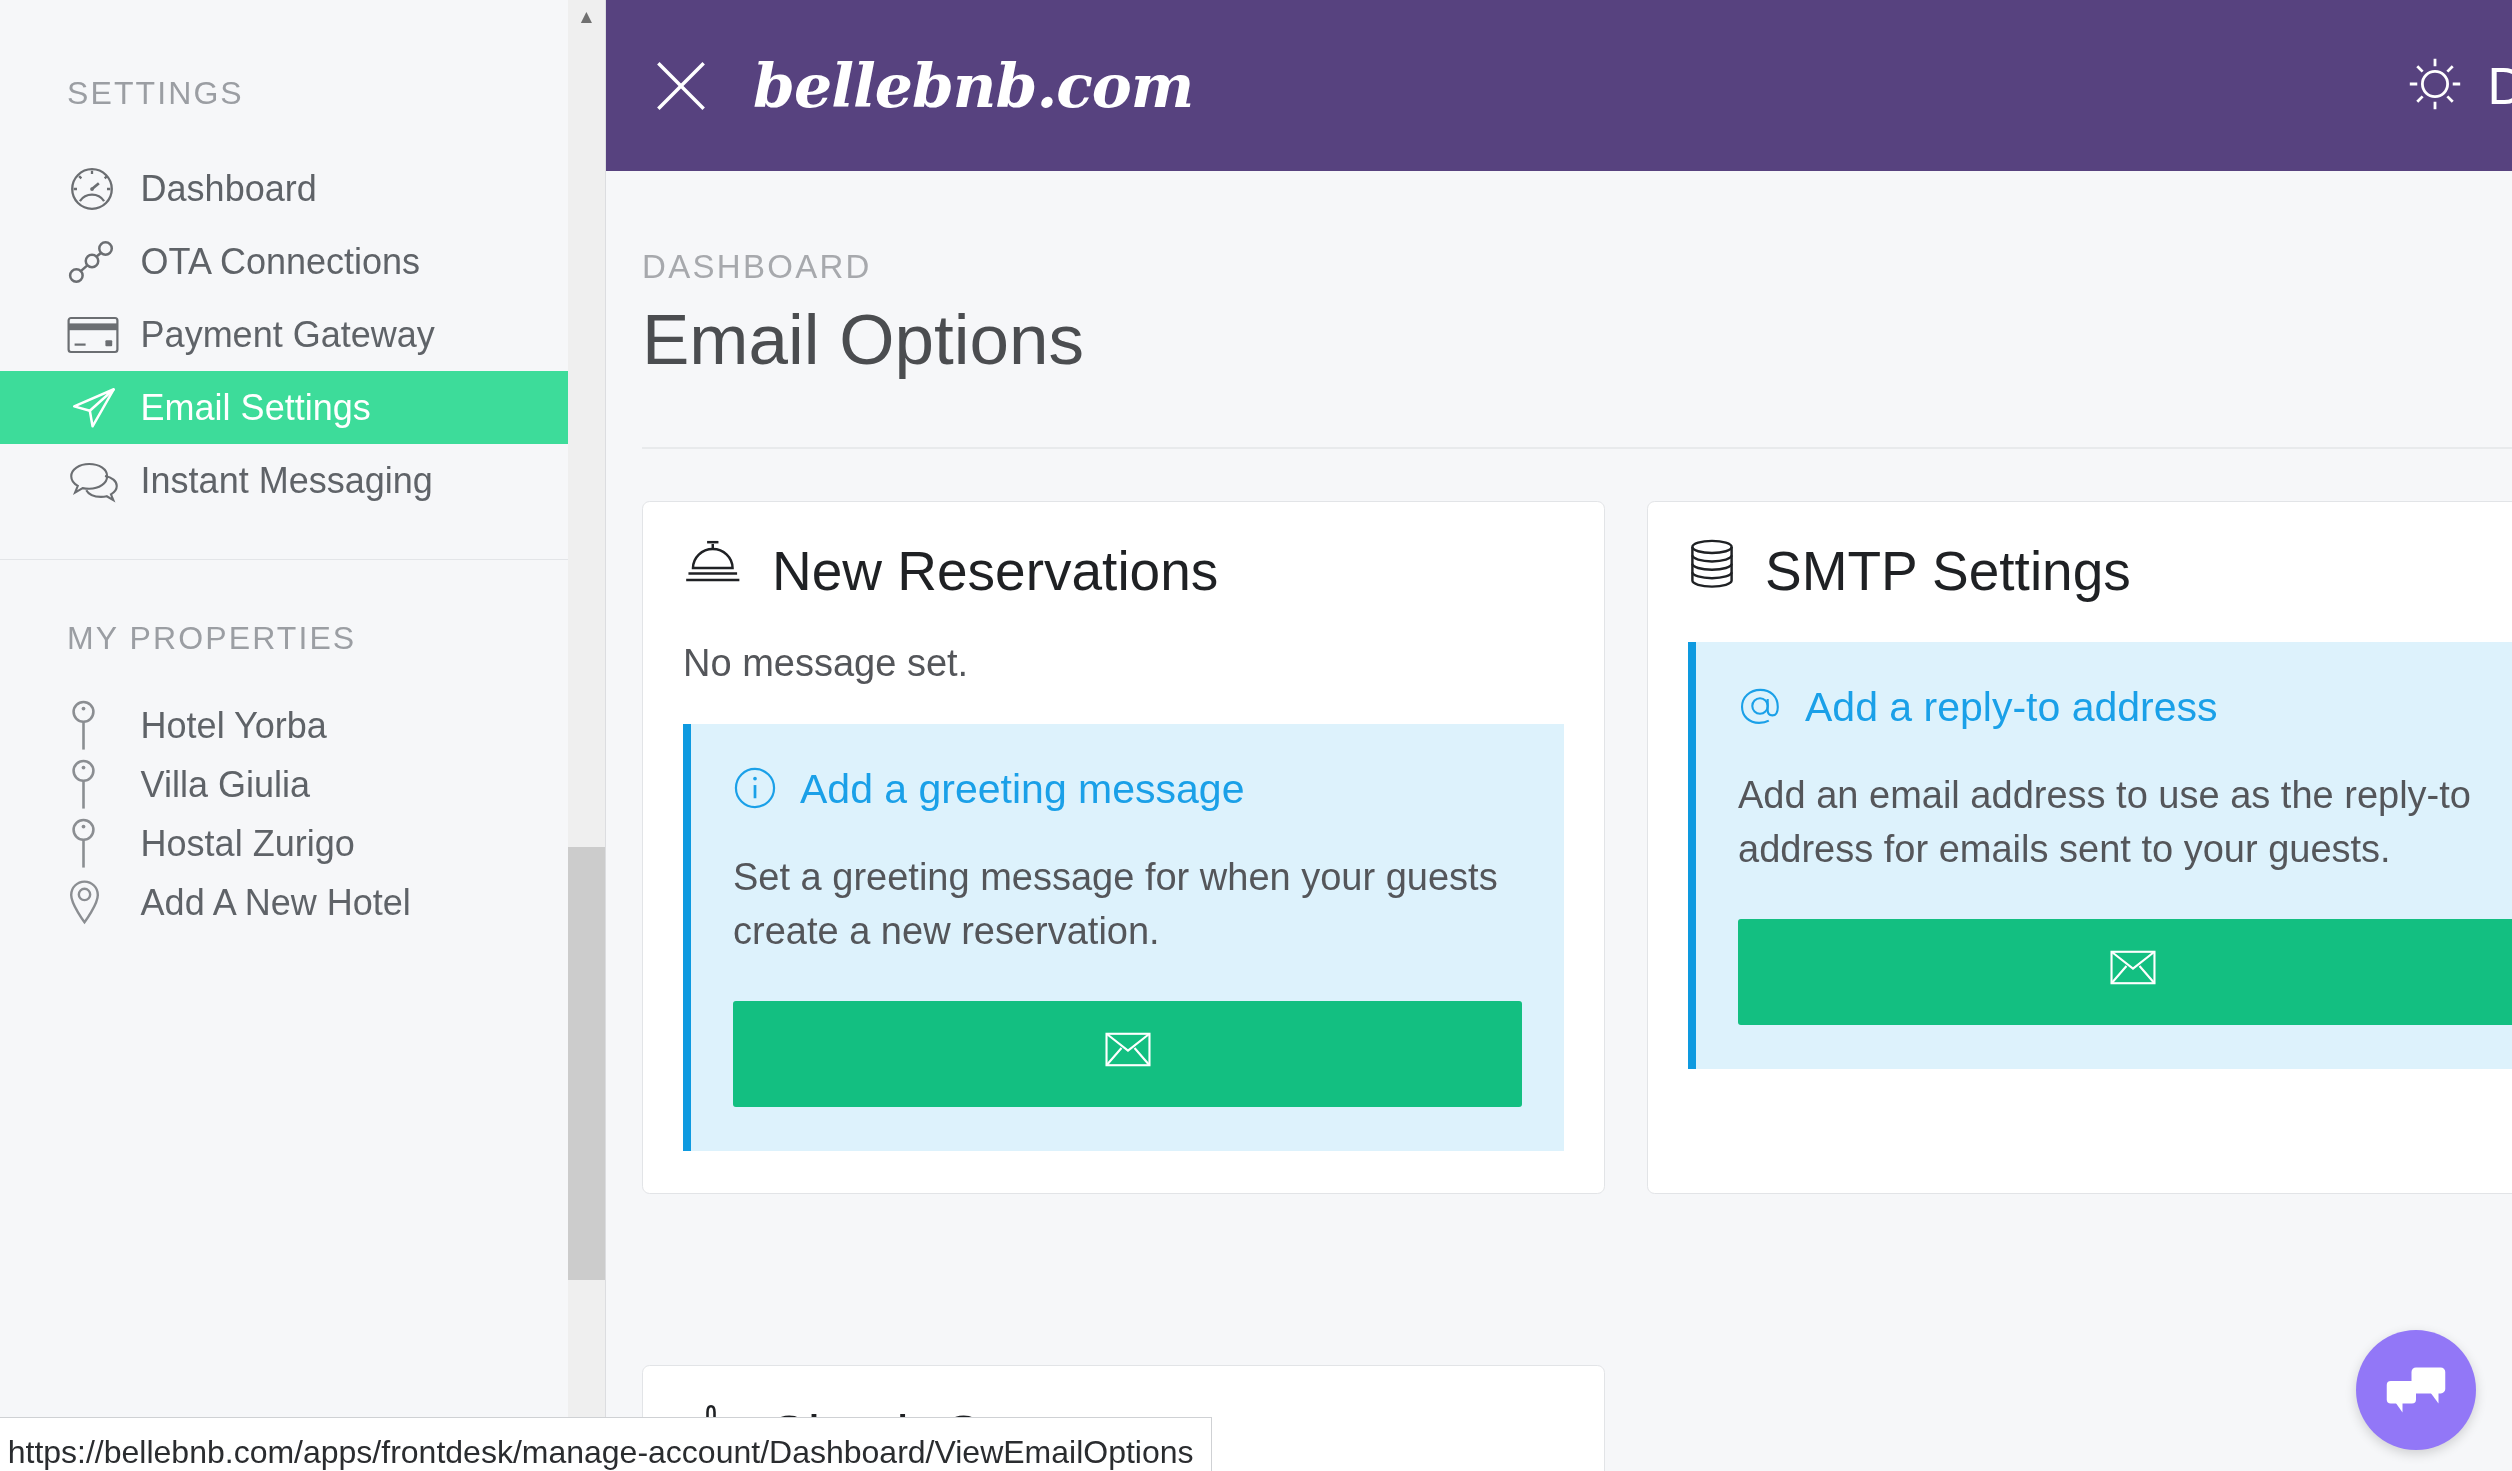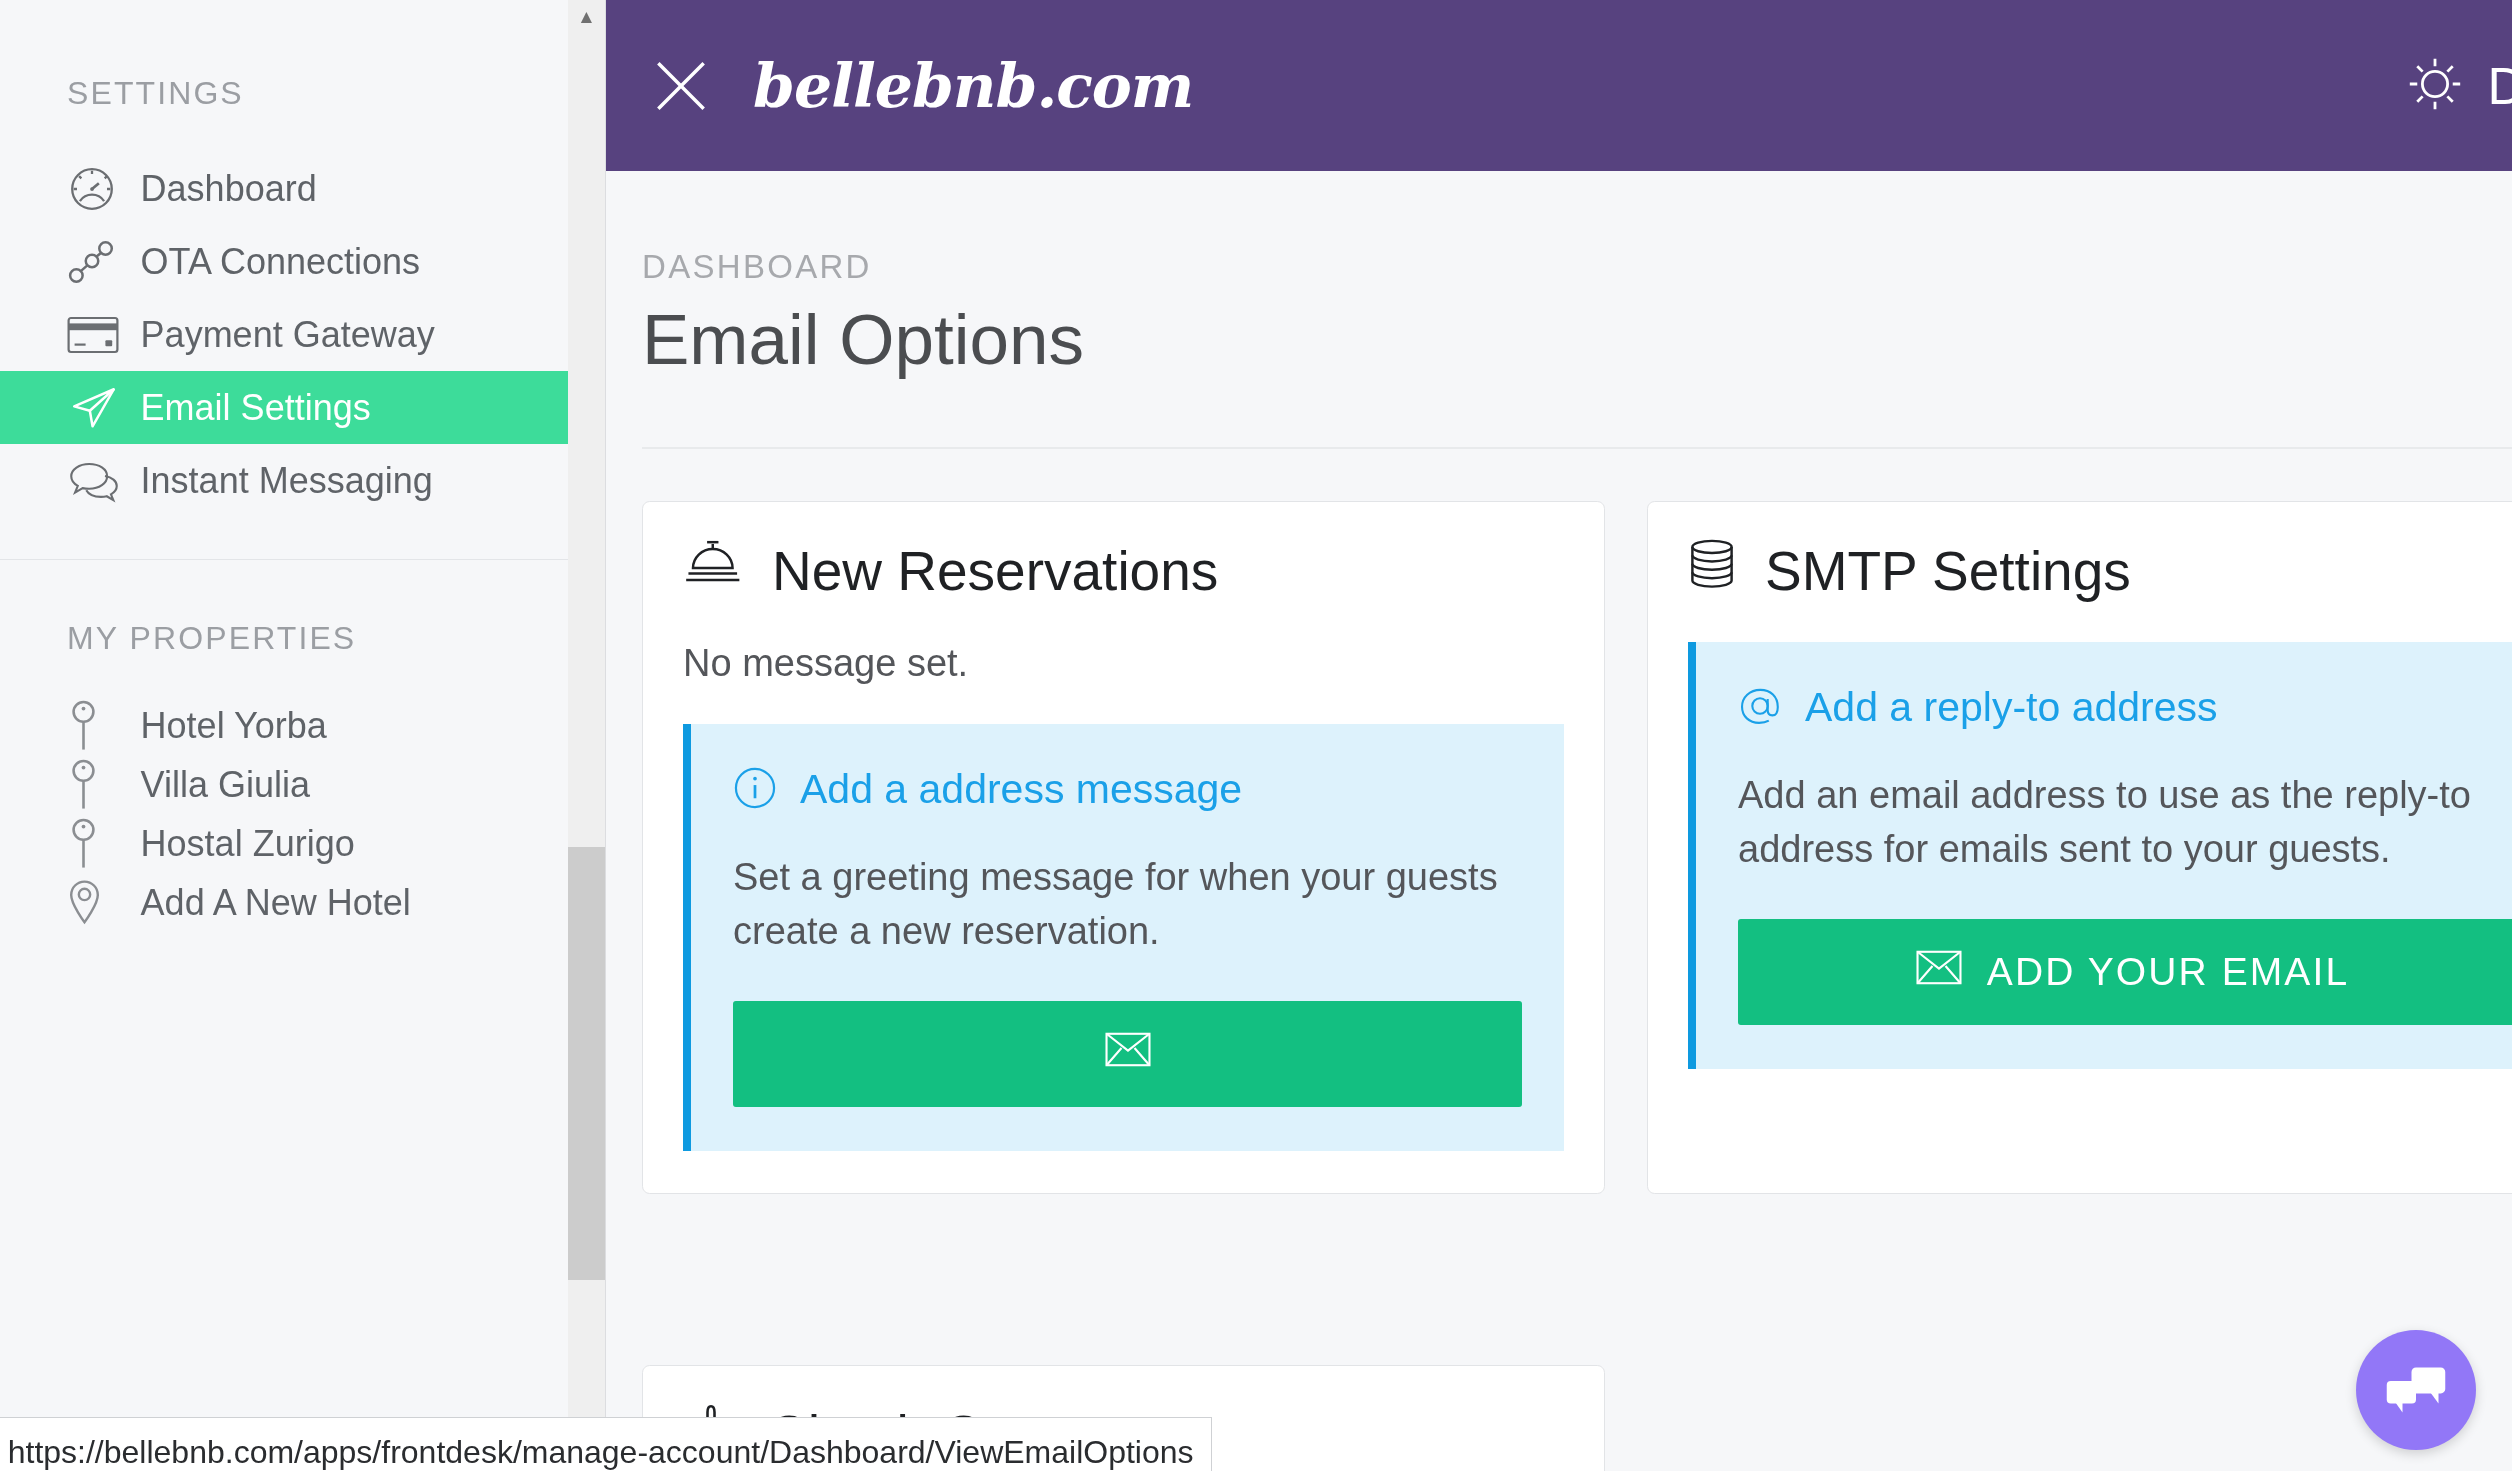--- a/index.html
+++ b/index.html
@@ -496,21 +496,21 @@
 
         <div class="alert">
           <div class="alert-head">
             <span>
               <svg width="44" height="44" viewBox="0 0 24 24" fill="none" stroke="#1aa0e8" stroke-width="1.2">
                 <circle cx="12" cy="12" r="10.4"></circle>
                 <circle cx="12" cy="6.9" r="1" fill="#1aa0e8" stroke="none"></circle>
                 <path d="M12 10.4v7.2" stroke-width="1.5"></path>
               </svg>
             </span>
-            <span class="alert-link">Add a address message</span>
+            <span class="alert-link">Add a greeting message</span>
           </div>
           <div class="alert-body">Set a greeting message for when your guests create a new reservation.</div>
           <button class="btn-green">
             <span>
               <svg width="46" height="35" viewBox="0 0 24 18" fill="none" stroke="#ffffff" stroke-width="1.1">
                 <rect x="0.8" y="0.8" width="22.4" height="16.4"></rect>
                 <path d="M0.8 0.8 L12 9.6 L23.2 0.8"></path>
                 <path d="M0.8 17.2 L8.6 8.2 M23.2 17.2 L15.4 8.2"></path>
               </svg>
             </span>
@@ -545,21 +545,20 @@
           </div>
           <div class="alert-body">Add an email address to use as the reply-to address for emails sent to your guests.</div>
           <button class="btn-green">
             <span>
               <svg width="46" height="35" viewBox="0 0 24 18" fill="none" stroke="#ffffff" stroke-width="1.1">
                 <rect x="0.8" y="0.8" width="22.4" height="16.4"></rect>
                 <path d="M0.8 0.8 L12 9.6 L23.2 0.8"></path>
                 <path d="M0.8 17.2 L8.6 8.2 M23.2 17.2 L15.4 8.2"></path>
               </svg>
             </span>
-            <span>ADD YOUR EMAIL</span>
           </button>
         </div>
       </div>
 
     </div>
 
     <div class="card-bottom">
       <div class="card-head">
         <span>
           <svg width="56" height="56" viewBox="0 0 24 24" fill="none" stroke="#1f2124" stroke-width="1.1">

